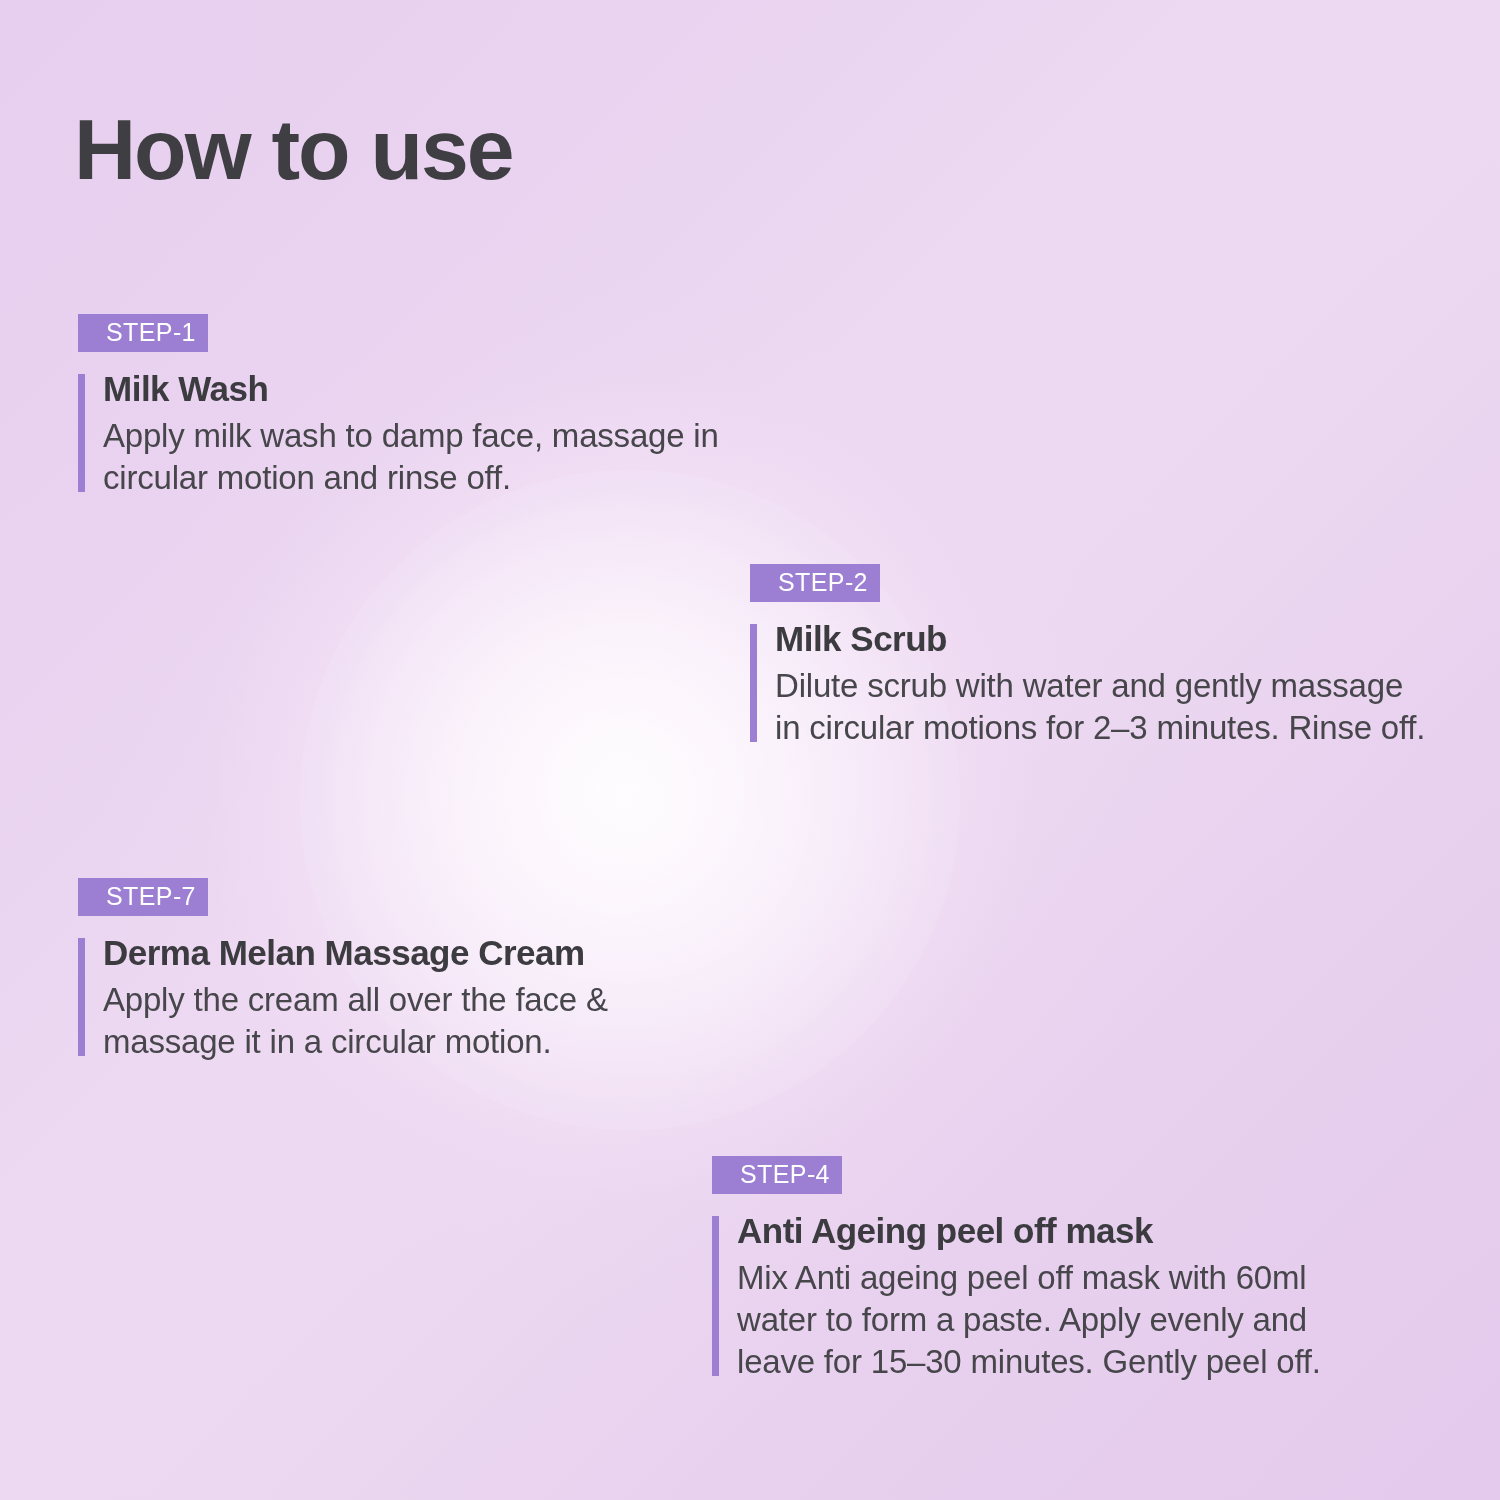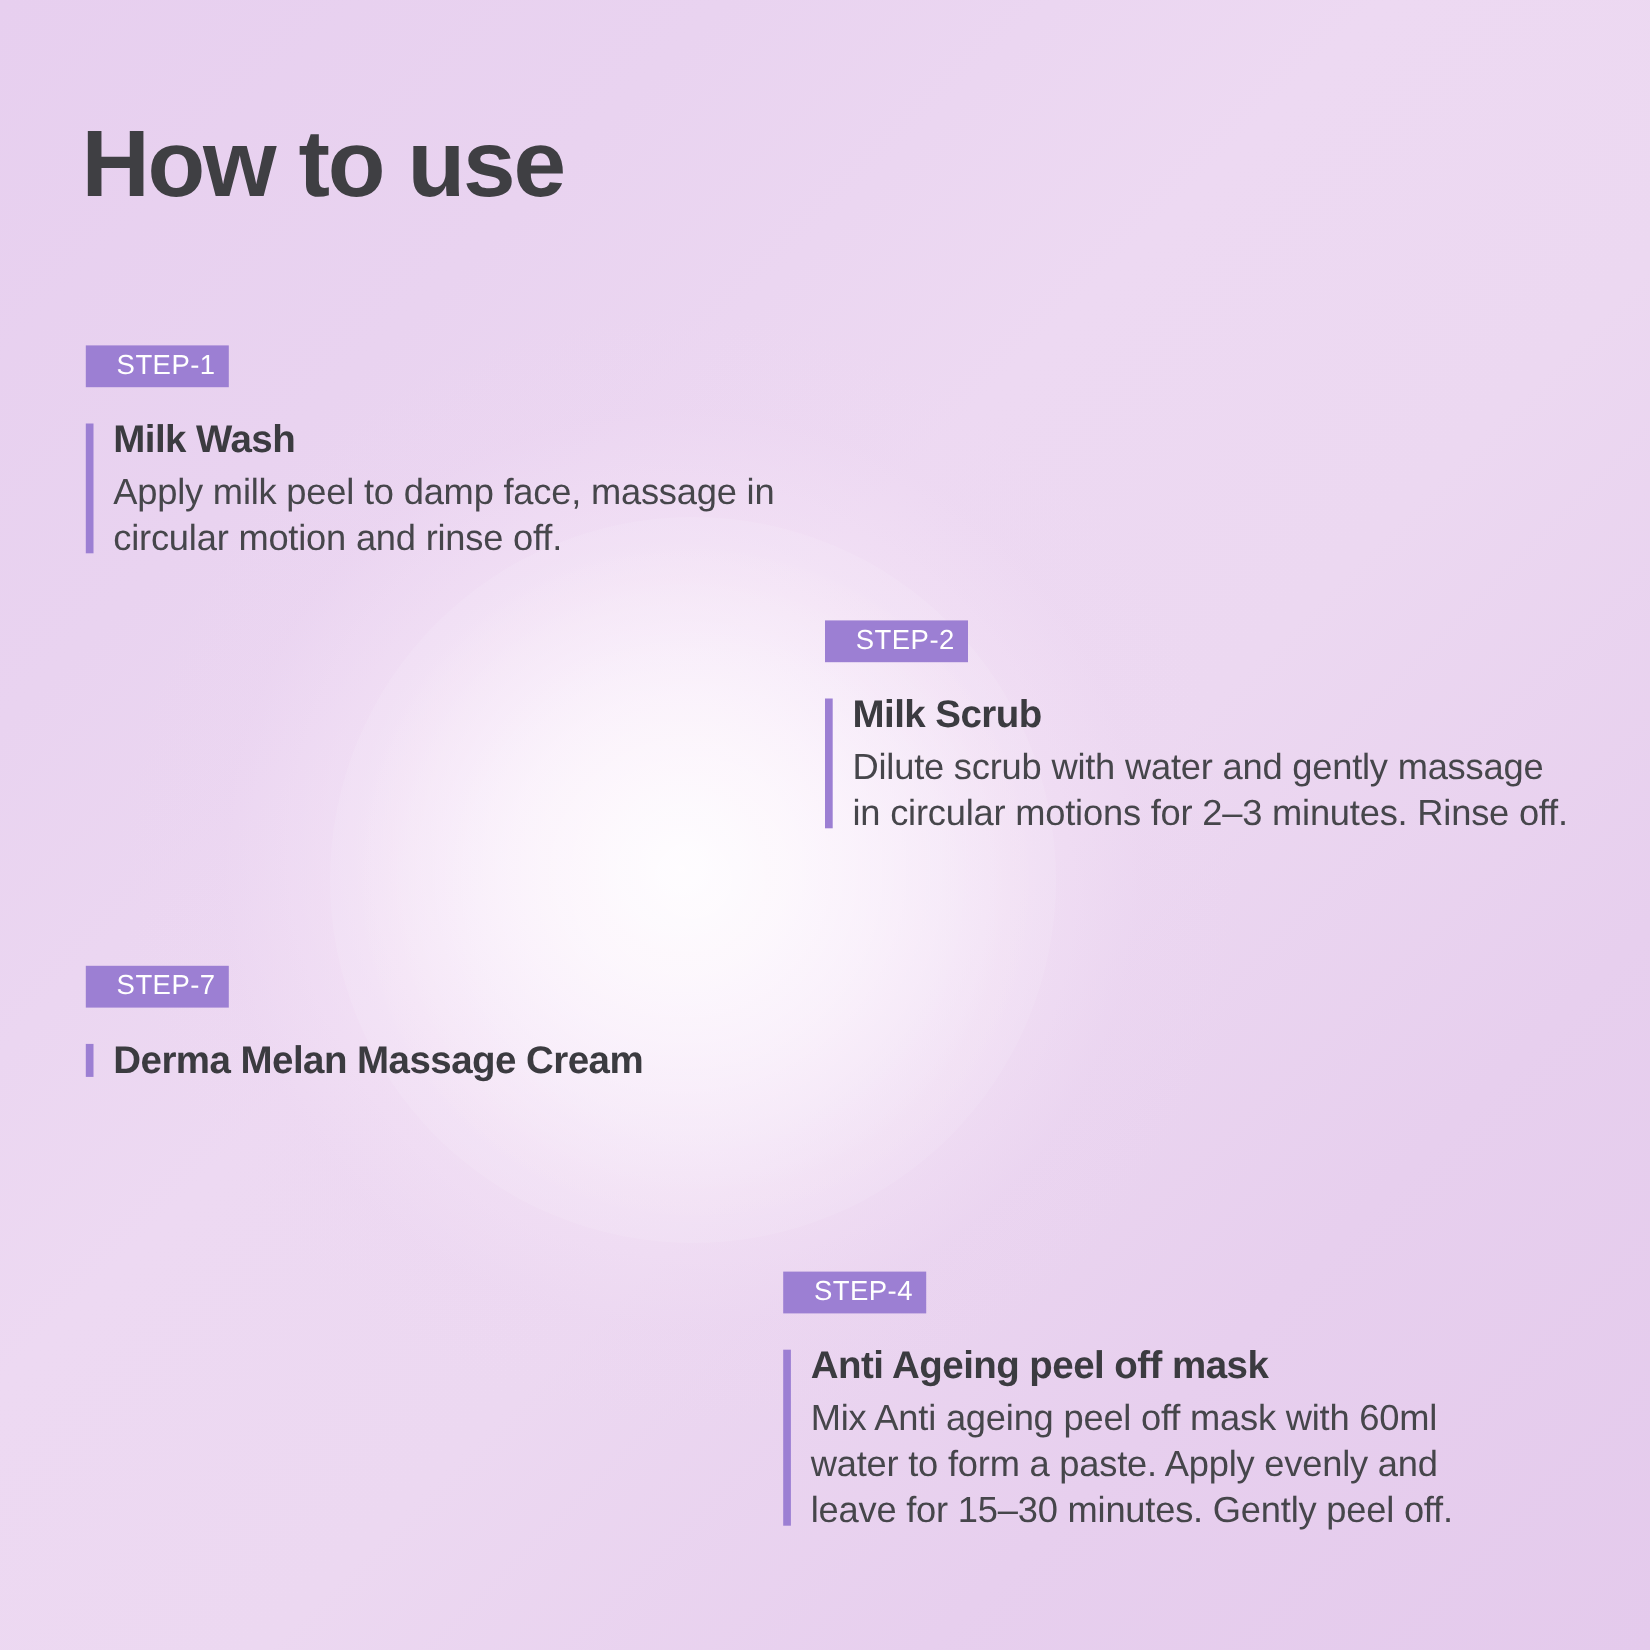--- a/index.html
+++ b/index.html
@@ -65,21 +65,21 @@
     color:#ffffff;
     font-size:25px;
     font-weight:400;
     letter-spacing:0.4px;
     line-height:1;
     padding:6px 12px 7px 28px;
   }
 
   .body-wrap {
     position:relative;
-    margin-top:27px;
+    margin-top:16px;
     padding-left:25px;
   }
   .accent-bar {
     position:absolute;
     left:0;
     top:6px;
     bottom:7px;
     width:7px;
     background:#9c7fd3;
   }
@@ -114,40 +114,42 @@
 
   <div class="glow-inner"></div>
 
   <div class="title">How to use</div>
 
   <div class="step" id="step-1">
     <span class="badge">STEP-1</span>
     <div class="body-wrap">
       <span class="accent-bar"></span>
       <div class="step-title">Milk Wash</div>
-      <div class="step-desc">Apply milk peel to damp face, massage in
+      <div class="step-desc">Apply milk wash to damp face, massage in
 circular motion and rinse off.</div>
     </div>
   </div>
 
   <div class="step" id="step-2">
     <span class="badge">STEP-2</span>
     <div class="body-wrap">
       <span class="accent-bar"></span>
       <div class="step-title">Milk Scrub</div>
       <div class="step-desc">Dilute scrub with water and gently massage
 in circular motions for 2–3 minutes. Rinse off.</div>
     </div>
   </div>
 
   <div class="step" id="step-3">
     <span class="badge">STEP-7</span>
     <div class="body-wrap">
       <span class="accent-bar"></span>
       <div class="step-title">Derma Melan Massage Cream</div>
+      <div class="step-desc">Apply the cream all over the face &amp;
+massage it in a circular motion.</div>
     </div>
   </div>
 
   <div class="step" id="step-4">
     <span class="badge">STEP-4</span>
     <div class="body-wrap">
       <span class="accent-bar"></span>
       <div class="step-title">Anti Ageing peel off mask</div>
       <div class="step-desc">Mix Anti ageing peel off mask with 60ml
 water to form a paste. Apply evenly and

